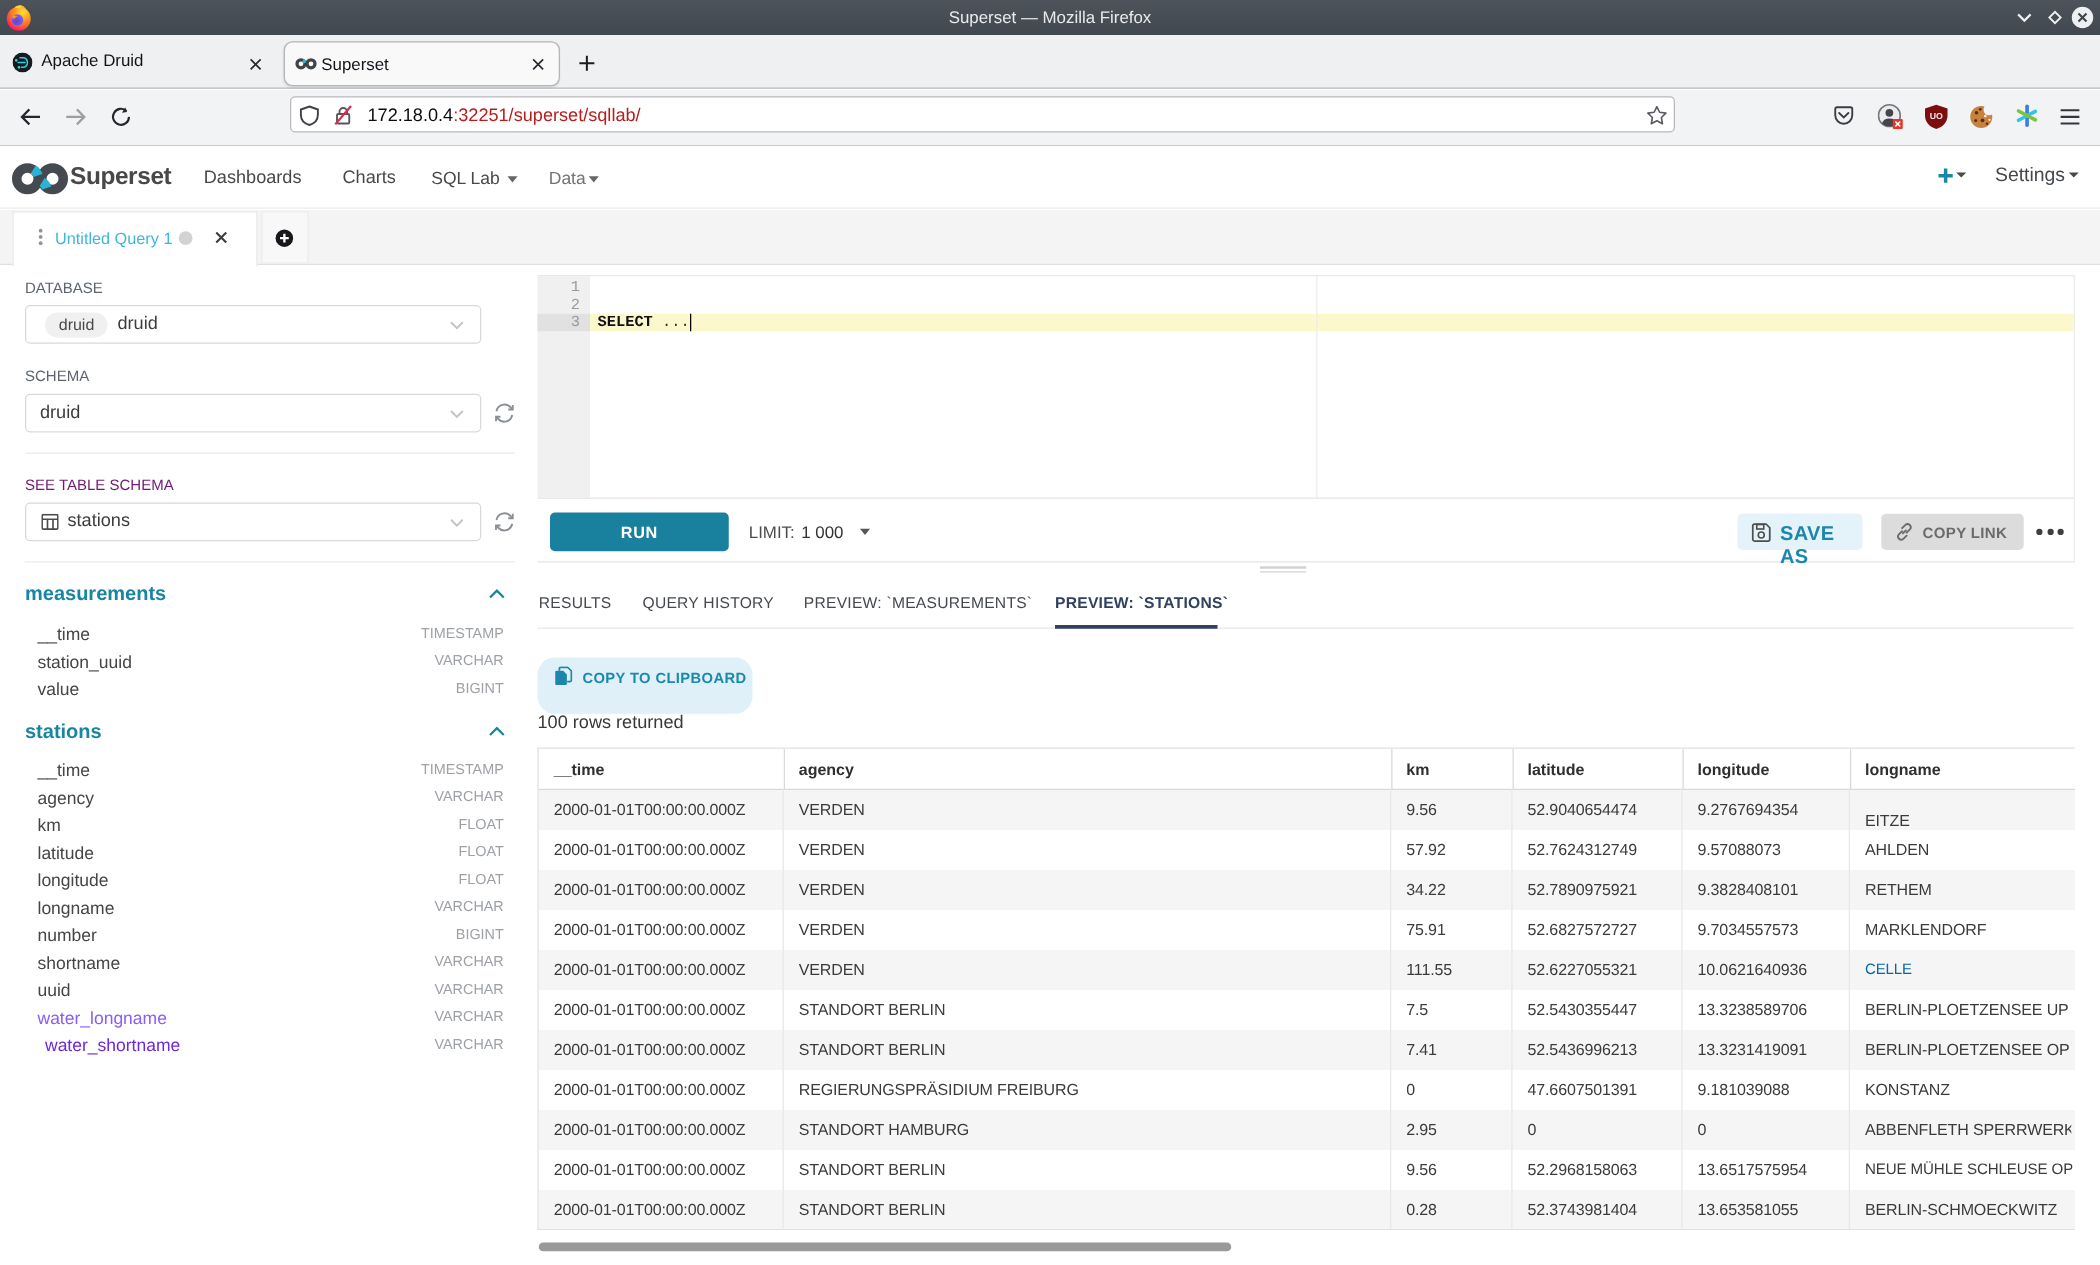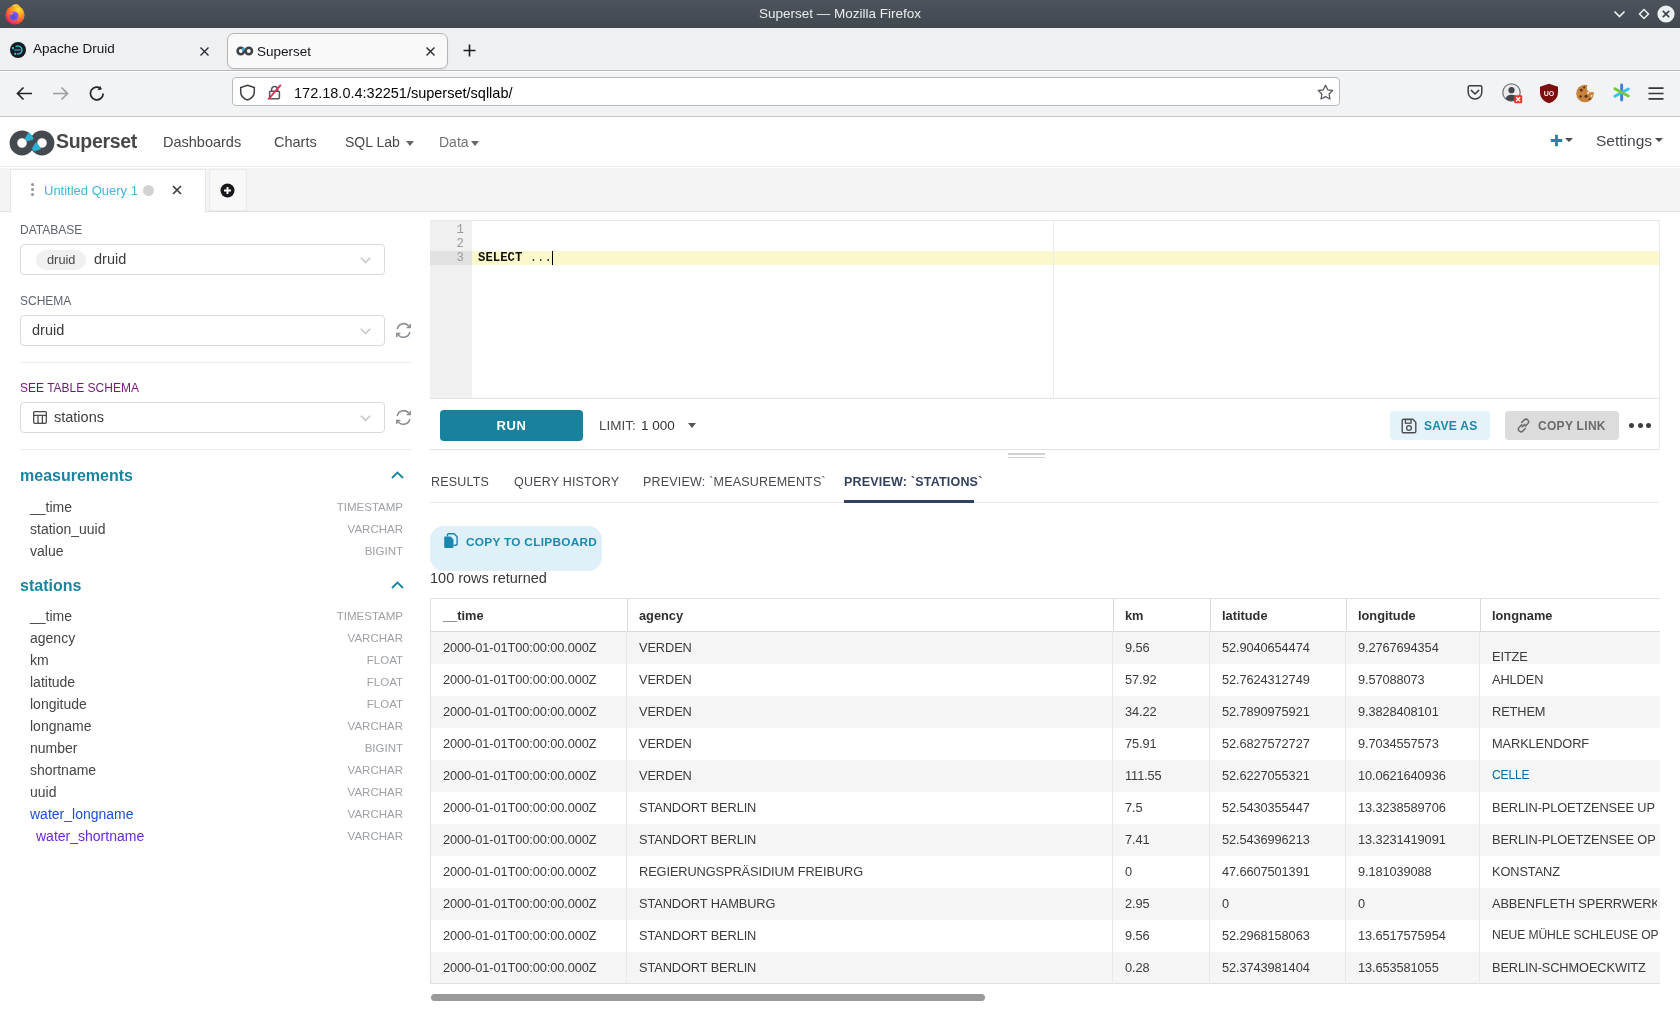--- a/index.html
+++ b/index.html
@@ -91,21 +91,21 @@
 
   <div class="abs" style="left:232px;top:5px;width:1108px;height:29px;background:#fff;border:1px solid #b9b9bd;border-radius:4px"></div>
   <svg class="abs" style="left:239px;top:12px" width="17" height="17" viewBox="0 0 17 17">
         <path d="M8.5,1.2 L15.3,3.6 V7.8 C15.3,12.2 12.5,14.8 8.5,16 C4.5,14.8 1.7,12.2 1.7,7.8 V3.6 Z" stroke="#3e3e45" stroke-width="1.5" fill="none"></path>
       </svg>
   <svg class="abs" style="left:266px;top:11px" width="17" height="18" viewBox="0 0 17 18">
     <path d="M5.6,8.2 V6.4 a3,3 0 0 1 6,0 v1.8" stroke="#55555c" stroke-width="1.5" fill="none"></path>
     <rect x="3.6" y="8.2" width="9.8" height="7.6" rx="1" stroke="#55555c" stroke-width="1.5" fill="none"></rect>
     <path d="M2.2,16.5 L14.8,1.8" stroke="#e22850" stroke-width="1.8"></path>
   </svg>
-  <div class="abs" style="left:294px;top:13px;font-size:14.5px;color:#0c0c0d">172.18.0.4<span style="color:#000000">:32251/superset/sqllab/</span></div>
+  <div class="abs" style="left:294px;top:13px;font-size:14.5px;color:#0c0c0d">172.18.0.4<span style="color:#b91c1c">:32251/superset/sqllab/</span></div>
   <svg class="abs" style="left:1317px;top:12px" width="17" height="16" viewBox="0 0 17 16">
         <path d="M8.5,1.3 l2.2,4.5 5,.7 -3.6,3.5 .85,5 -4.45,-2.35 -4.45,2.35 .85,-5 L1.3,6.5 l5,-.7 Z" stroke="#5b5b66" stroke-width="1.3" fill="none" stroke-linejoin="round"></path>
       </svg>
 </div>
 
 <svg class="abs" style="left:1466px;top:84px" width="18" height="18" viewBox="0 0 18 18">
   <path d="M2.2,3.2 a1.4,1.4 0 0 1 1.4,-1.4 h10.8 a1.4,1.4 0 0 1 1.4,1.4 v5 a6.8,6.8 0 0 1 -13.6,0 Z" stroke="#3c3c44" stroke-width="1.5" fill="none"></path>
   <path d="M5.3,6.4 l3.7,3.6 3.7,-3.6" stroke="#3c3c44" stroke-width="1.5" fill="none" stroke-linecap="round"></path>
 </svg>
 <svg class="abs" style="left:1502px;top:83px" width="21" height="21" viewBox="0 0 21 21">
@@ -244,21 +244,21 @@
 <div class="abs" style="left:30px;top:696px;font-size:14px;color:#454545">longitude</div>
 <div class="abs" style="left:203px;top:698px;width:200px;text-align:right;font-size:11.5px;color:#9da1a6">FLOAT</div>
 <div class="abs" style="left:30px;top:718px;font-size:14px;color:#454545">longname</div>
 <div class="abs" style="left:203px;top:720px;width:200px;text-align:right;font-size:11.5px;color:#9da1a6">VARCHAR</div>
 <div class="abs" style="left:30px;top:740px;font-size:14px;color:#454545">number</div>
 <div class="abs" style="left:203px;top:742px;width:200px;text-align:right;font-size:11.5px;color:#9da1a6">BIGINT</div>
 <div class="abs" style="left:30px;top:762px;font-size:14px;color:#454545">shortname</div>
 <div class="abs" style="left:203px;top:764px;width:200px;text-align:right;font-size:11.5px;color:#9da1a6">VARCHAR</div>
 <div class="abs" style="left:30px;top:784px;font-size:14px;color:#454545">uuid</div>
 <div class="abs" style="left:203px;top:786px;width:200px;text-align:right;font-size:11.5px;color:#9da1a6">VARCHAR</div>
-<div class="abs" style="left:30px;top:806px;font-size:14px;color:#1d4ed8">water_longname</div>
+<div class="abs" style="left:30px;top:806px;font-size:14px;color:#8b5cf6">water_longname</div>
 <div class="abs" style="left:203px;top:808px;width:200px;text-align:right;font-size:11.5px;color:#9da1a6">VARCHAR</div>
 <div class="abs" style="left:36px;top:828px;font-size:14px;color:#6d28d9">water_shortname</div>
 <div class="abs" style="left:203px;top:830px;width:200px;text-align:right;font-size:11.5px;color:#9da1a6">VARCHAR</div>
 
 <div class="abs" style="left:430px;top:220px;width:1230px;height:178px;background:#fff;border-top:1px solid #e8e8e8;border-right:1px solid #ececec">
   <div class="abs" style="left:0;top:0;width:42px;height:178px;background:#f0f0f0"></div>
   <div class="abs" style="left:0;top:29.9px;width:42px;height:14.2px;background:#e1e1e1"></div>
   <div class="abs" style="left:42px;top:29.9px;width:1187px;height:14.2px;background:#fbf8cc"></div>
   <div class="abs" style="left:623px;top:0;width:1px;height:178px;background:#ececec"></div>
   <div class="abs" style="left:0;top:1.5px;width:34px;text-align:right;font-family:'Liberation Mono',monospace;font-size:12.3px;line-height:14.2px;color:#9a9a9a">1<br>2<br>3</div>
@@ -270,21 +270,21 @@
   <div class="abs" style="left:10px;top:11px;width:143px;height:31px;background:#19809e;border-radius:4px;color:#fff;font-size:13px;font-weight:bold;letter-spacing:0.6px;text-align:center;line-height:31px">RUN</div>
   <div class="abs" style="left:169px;top:19px;font-size:13.5px;color:#4c4c4c">LIMIT:</div>
   <div class="abs" style="left:211px;top:19px;font-size:13.5px;color:#333">1 000</div>
   <div class="abs" style="left:258px;top:24px;width:0;height:0;border-left:4.5px solid transparent;border-right:4.5px solid transparent;border-top:5px solid #555"></div>
   <div class="abs" style="left:960px;top:12px;width:100px;height:29px;background:#e4f2f9;border-radius:4px">
     <svg class="abs" style="left:11px;top:6.5px" width="16" height="16" viewBox="0 0 16 16">
       <path d="M1.2,2.6 a1.4,1.4 0 0 1 1.4,-1.4 h9.2 l3,3 v9.2 a1.4,1.4 0 0 1 -1.4,1.4 h-10.8 a1.4,1.4 0 0 1 -1.4,-1.4 Z" stroke="#4e4e4e" stroke-width="1.4" fill="none"></path>
       <rect x="4.4" y="1.6" width="5.6" height="3.6" stroke="#4e4e4e" stroke-width="1.3" fill="none"></rect>
       <circle cx="8" cy="10" r="2.4" stroke="#4e4e4e" stroke-width="1.3" fill="none"></circle>
     </svg>
-    <div class="abs" style="left:34px;top:8px;font-size:12px;font-weight:bold;color:#1c87ad;letter-spacing:0.3px">SAVE AS</div>
+    <div class="abs" style="left:34px;top:8px;font-size:16px;font-weight:bold;color:#1c87ad;letter-spacing:0.3px">SAVE AS</div>
   </div>
   <div class="abs" style="left:1075px;top:12px;width:114px;height:29px;background:#dcdcdc;border-radius:4px">
     <svg class="abs" style="left:11px;top:7px" width="15" height="15" viewBox="0 0 15 15">
       <path d="M6.3,8.7 L8.7,6.3 M9.3,8.1 l2.6,-2.6 a2.55,2.55 0 0 0 -3.6,-3.6 L5.7,4.5 M5.7,6.9 L3.1,9.5 a2.55,2.55 0 0 0 3.6,3.6 l2.6,-2.6" stroke="#6b6b6b" stroke-width="1.5" fill="none" stroke-linecap="round"></path>
     </svg>
     <div class="abs" style="left:33px;top:8px;font-size:12px;font-weight:bold;color:#6b6b6b;letter-spacing:0.3px">COPY LINK</div>
   </div>
   <div class="abs" style="left:1199px;top:24px;width:5px;height:5px;border-radius:50%;background:#3e3e3e"></div>
   <div class="abs" style="left:1207.5px;top:24px;width:5px;height:5px;border-radius:50%;background:#3e3e3e"></div>
   <div class="abs" style="left:1216px;top:24px;width:5px;height:5px;border-radius:50%;background:#3e3e3e"></div>

